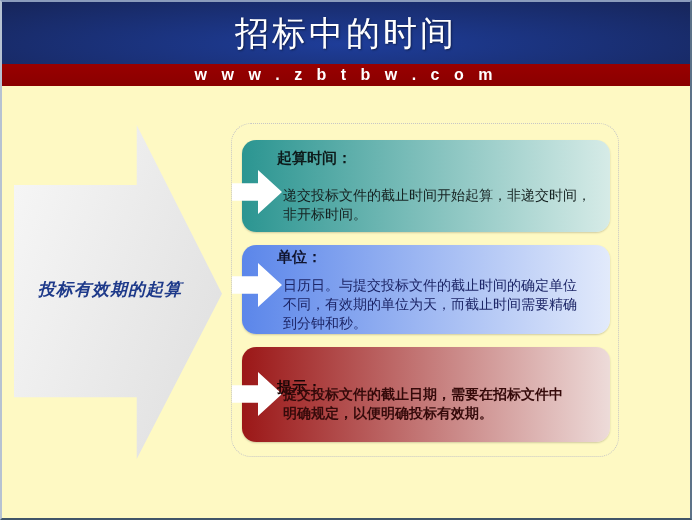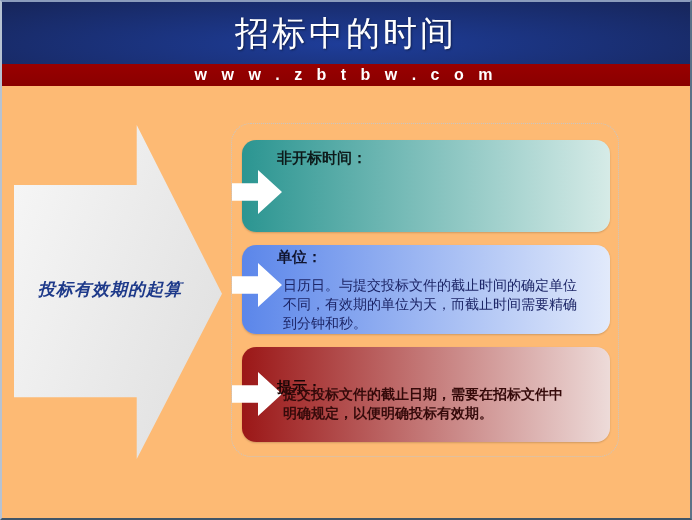--- a/index.html
+++ b/index.html
@@ -1,19 +1,19 @@
 <!DOCTYPE html>
 <html><head>
 <meta charset="utf-8">
 <style>
   html,body{margin:0;padding:0;background:#ffffff;}
   *{box-sizing:border-box;}
   .slide{
     position:relative;width:692px;height:520px;overflow:hidden;
-    background:#fdba74;
+    background:#fef9c3;
     border-top:2px solid #8b9cbc;
     border-left:2px solid #b6c2d2;
     border-right:2px solid #5d7288;
     border-bottom:2px solid #405568;
     font-family:"Liberation Sans", sans-serif;
   }
   
   .header{
     position:absolute;left:0;top:0;width:100%;height:62px;
     display:flex;align-items:center;justify-content:center;
@@ -95,21 +95,22 @@
   <div class="group-outline"></div>
 
   <div class="info-box box-1" style="background: linear-gradient(to right, rgb(43, 149, 145), rgb(214, 235, 231));"></div>
   <div class="info-box box-2" style="background: linear-gradient(to right, rgb(91, 134, 234), rgb(226, 234, 251));"></div>
   <div class="info-box box-3" style="background: linear-gradient(to right, rgb(155, 23, 23), rgb(237, 219, 217));"></div>
 
   <div class="bullet-arrow ba-1"></div>
   <div class="bullet-arrow ba-2"></div>
   <div class="bullet-arrow ba-3"></div>
 
-  <div class="box-title t1" style="color: rgb(13, 26, 26);">非开标时间：</div>
+  <div class="box-title t1" style="color: rgb(13, 26, 26);">起算时间：</div>
+  <div class="box-body b1" style="color: rgb(21, 33, 32);">递交投标文件的截止时间开始起算，非递交时间，非开标时间。</div>
 
   <div class="box-title t2" style="color: rgb(16, 20, 46);">单位：</div>
   <div class="box-body b2" style="color: rgb(28, 37, 102);">日历日。与提交投标文件的截止时间的确定单位不同，有效期的单位为天，而截止时间需要精确到分钟和秒。</div>
 
   <div class="box-title t3" style="color: rgb(26, 5, 5); margin-top: 24px;">提示：</div>
   <div class="box-body b3" style="color: rgb(53, 10, 10);">提交投标文件的截止日期，需要在招标文件中明确规定，以便明确投标有效期。</div>
 
 </div>
 
 </body></html>

